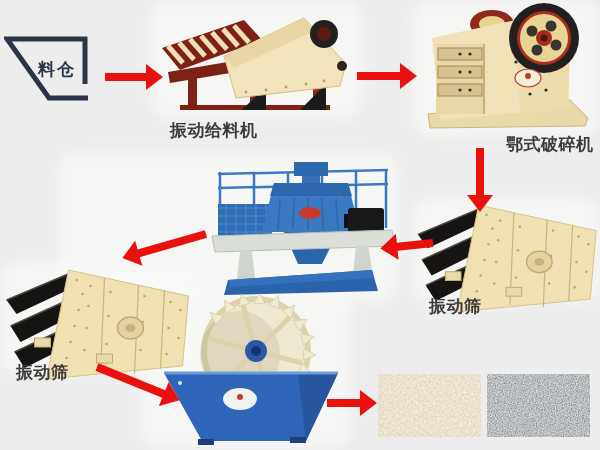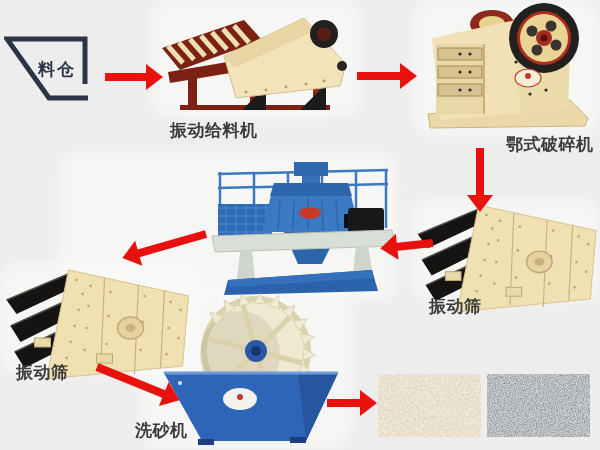--- a/index.html
+++ b/index.html
@@ -350,15 +350,14 @@
     </div>
   <div class="arrow" style="left:327px;top:390px;width:50px">
       <div class="shaft"></div>
       <div class="head"></div>
     </div>
 
   <div class="mlabel" style="left:170px;top:119px">振动给料机</div>
   <div class="mlabel" style="left:506px;top:133px">鄂式破碎机</div>
   <div class="mlabel" style="left:429px;top:295px">振动筛</div>
   <div class="mlabel" style="left:16px;top:361px">振动筛</div>
-  <div class="mlabel" style="left:135px;top:419px">洗砂机</div>
 
 </div>
 
 </body></html>

